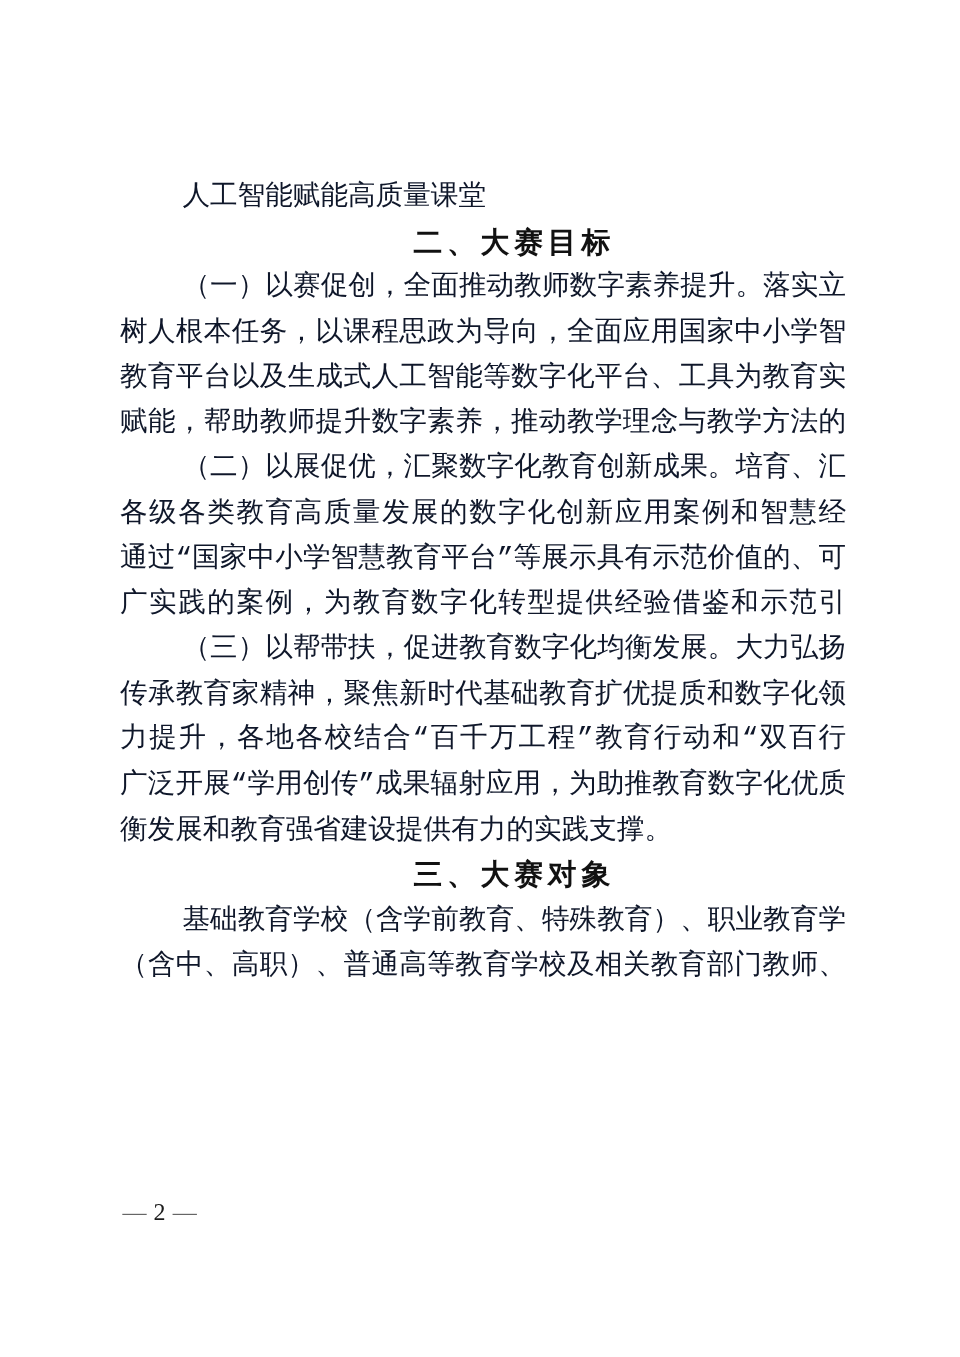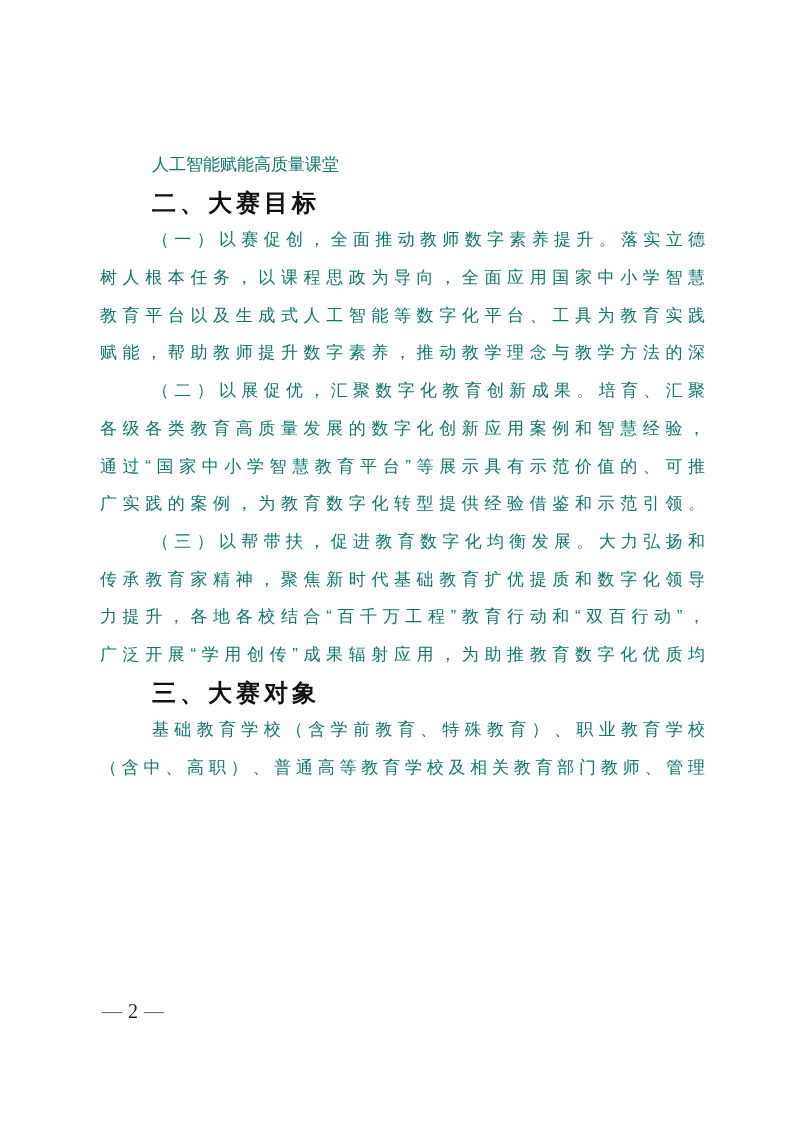--- a/index.html
+++ b/index.html
@@ -17,39 +17,40 @@
   }
   .content {
     position: absolute;
     left: 100px;
     top: 146px;
     width: 605px;
   }
   .line {
     height: 37.7px;
     line-height: 37.7px;
-    font-size: 17px;
-    color: #0f766e;
-    font-family: Liberation Sans, sans-serif;
+    font-size: 23px;
+    color: #0f172a;
+    font-family: Liberation Mono, monospace;
     overflow: hidden;
   }
   .line.indent {
     padding-left: 52px;
   }
   .line.fill {
     text-align: justify;
     text-align-last: justify;
     text-justify: inter-character;
   }
   .line.heading {
     font-family: "Liberation Sans", sans-serif;
     font-weight: bold;
     font-size: 24px;
     letter-spacing: 4px;
     color: #111111;
+    text-align: center;
   }
   .footer {
     position: absolute;
     left: 102px;
     top: 1000px;
     font-family: "Liberation Serif", serif;
     font-size: 20px;
     color: #222222;
     display: flex;
     align-items: center;
@@ -77,20 +78,21 @@
       <div class="line fill">教育平台以及生成式人工智能等数字化平台、工具为教育实践</div>
       <div class="line fill">赋能，帮助教师提升数字素养，推动教学理念与教学方法的深</div>
       <div class="line indent fill">（二）以展促优，汇聚数字化教育创新成果。培育、汇聚</div>
       <div class="line fill">各级各类教育高质量发展的数字化创新应用案例和智慧经验，</div>
       <div class="line fill">通过“国家中小学智慧教育平台”等展示具有示范价值的、可推</div>
       <div class="line fill">广实践的案例，为教育数字化转型提供经验借鉴和示范引领。</div>
       <div class="line indent fill">（三）以帮带扶，促进教育数字化均衡发展。大力弘扬和</div>
       <div class="line fill">传承教育家精神，聚焦新时代基础教育扩优提质和数字化领导</div>
       <div class="line fill">力提升，各地各校结合“百千万工程”教育行动和“双百行动”，</div>
       <div class="line fill">广泛开展“学用创传”成果辐射应用，为助推教育数字化优质均</div>
+      <div class="line">衡发展和教育强省建设提供有力的实践支撑。</div>
       <div class="line heading indent">三、大赛对象</div>
       <div class="line indent fill">基础教育学校（含学前教育、特殊教育）、职业教育学校</div>
       <div class="line fill">（含中、高职）、普通高等教育学校及相关教育部门教师、管理</div>
     </div>
 
   <div class="footer">
     <span class="dash">—</span>
     <span class="num">2</span>
     <span class="dash">—</span>
   </div>

